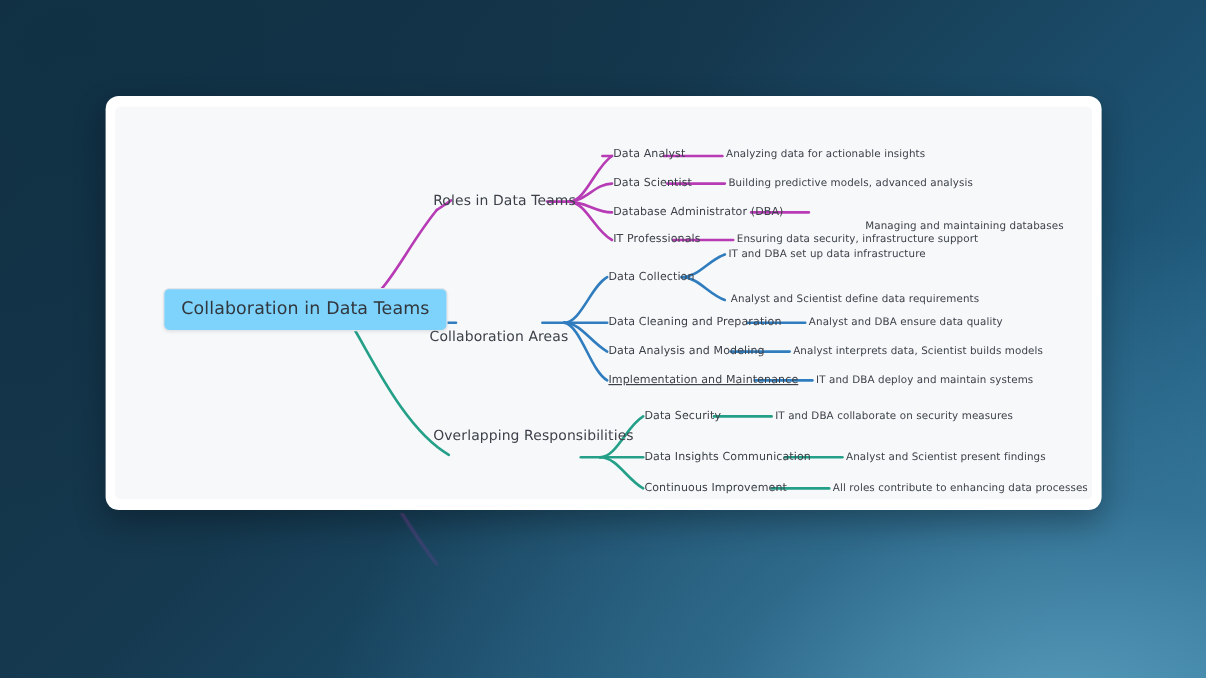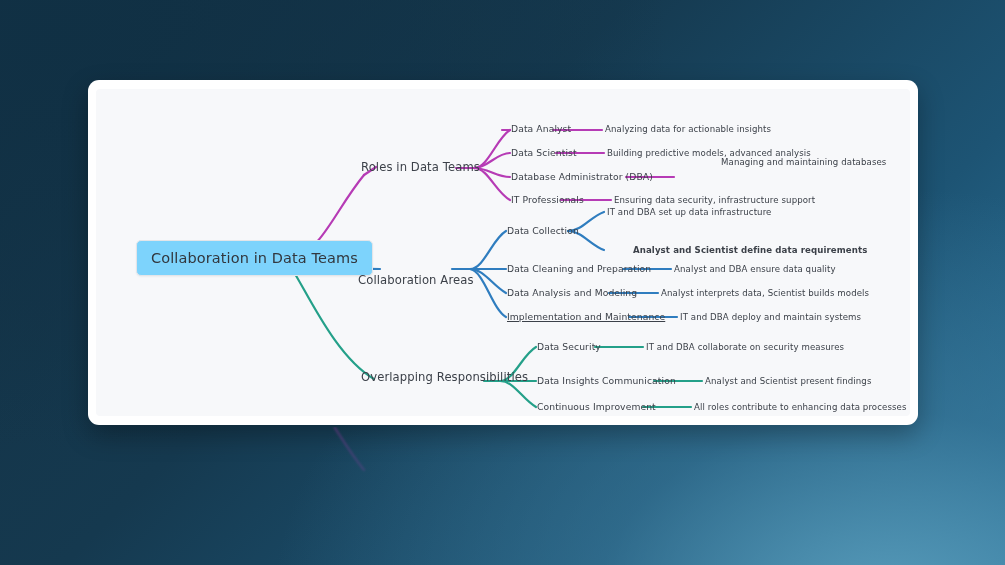--- a/index.html
+++ b/index.html
@@ -118,41 +118,41 @@
 
       <div class="node branch-label" style="left:265px;top:71px;">Roles in Data Teams</div>
 
       <div class="node child-label" style="left:415px;top:34px;text-align:right;">Data Analyst</div>
       <div class="node leaf-label" style="left:509px;top:35px;">Analyzing data for actionable insights</div>
 
       <div class="node child-label" style="left:415px;top:58px;">Data Scientist</div>
       <div class="node leaf-label" style="left:511px;top:59px;">Building predictive models, advanced analysis</div>
 
       <div class="node child-label" style="left:415px;top:82px;">Database Administrator (DBA)</div>
-      <div class="node leaf-label" style="left:581px;top:68px;padding-left:44px;">Managing and maintaining databases</div>
+      <div class="node leaf-label" style="left:581px;top:95px;padding-left:44px;">Managing and maintaining databases</div>
 
       <div class="node child-label" style="left:415px;top:105px;">IT Professionals</div>
       <div class="node leaf-label" style="left:518px;top:106px;">Ensuring data security, infrastructure support</div>
 
       <div class="node branch-label" style="left:262px;top:184px;">Collaboration Areas</div>
 
       <div class="node child-label" style="left:411px;top:136px;">Data Collection</div>
       <div class="node leaf-label" style="left:511px;top:118px;">IT and DBA set up data infrastructure</div>
-      <div class="node leaf-label" style="left:537px;top:156px;font-weight:bold;">Analyst and Scientist define data requirements</div>
+      <div class="node leaf-label" style="left:513px;top:156px;">Analyst and Scientist define data requirements</div>
 
       <div class="node child-label" style="left:411px;top:174px;">Data Cleaning and Preparation</div>
       <div class="node leaf-label" style="left:578px;top:175px;">Analyst and DBA ensure data quality</div>
 
       <div class="node child-label" style="left:411px;top:198px;">Data Analysis and Modeling</div>
       <div class="node leaf-label" style="left:565px;top:199px;">Analyst interprets data, Scientist builds models</div>
 
       <div class="node child-label" style="left:411px;top:222px;text-decoration:underline;">Implementation and Maintenance</div>
       <div class="node leaf-label" style="left:584px;top:223px;">IT and DBA deploy and maintain systems</div>
 
-      <div class="node branch-label" style="left:265px;top:281px;">Overlapping Responsibilities</div>
+      <div class="node branch-label" style="left:265px;top:267px;">Overlapping Responsibilities</div>
 
       <div class="node child-label" style="left:441px;top:252px;">Data Security</div>
       <div class="node leaf-label" style="left:550px;top:253px;">IT and DBA collaborate on security measures</div>
 
       <div class="node child-label" style="left:441px;top:286px;">Data Insights Communication</div>
       <div class="node leaf-label" style="left:609px;top:287px;">Analyst and Scientist present findings</div>
 
       <div class="node child-label" style="left:441px;top:312px;">Continuous Improvement</div>
       <div class="node leaf-label" style="left:598px;top:313px;">All roles contribute to enhancing data processes</div>
 

